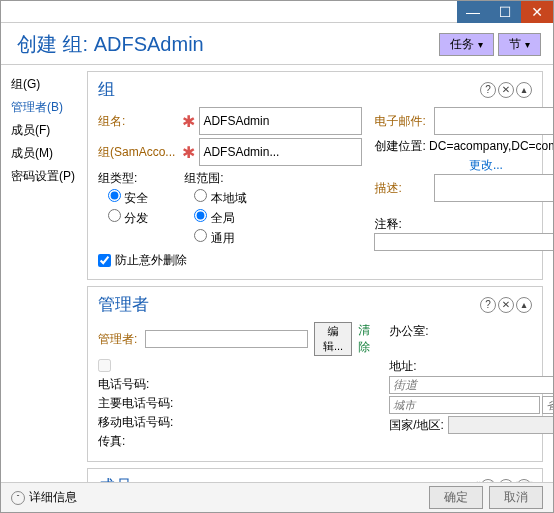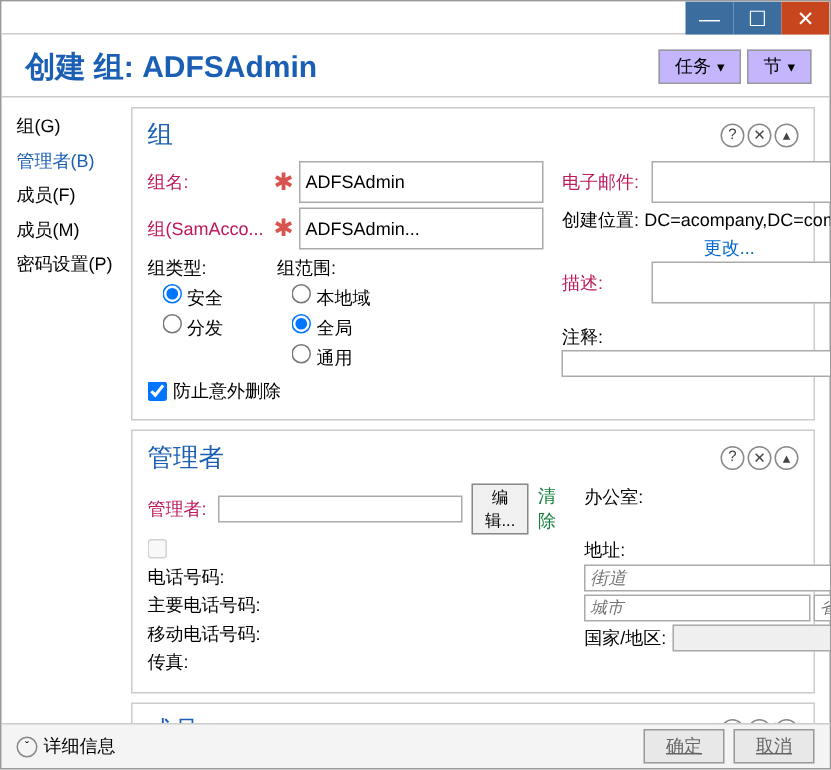--- a/index.html
+++ b/index.html
@@ -3,39 +3,39 @@
 <meta charset="utf-8">
 <style>
 * { box-sizing: border-box; margin: 0; padding: 0; font-family: "Microsoft YaHei", "Segoe UI", sans-serif; font-size: 12px; }
 body { background: #fff; width: 554px; height: 513px; overflow: hidden; border: 1px solid #999; position: relative; }
 .titlebar { height: 22px; background: #fff; display: flex; justify-content: flex-end; border-bottom: 1px solid #ccc; }
 .titlebtn { width: 32px; height: 22px; display: flex; align-items: center; justify-content: center; font-size: 14px; }
 .tb-min { background: #3b6e9f; color: #fff; }
 .tb-max { background: #3b6e9f; color: #fff; }
 .tb-close { background: #c8461e; color: #fff; }
 .header { padding: 8px 12px 6px 16px; display: flex; align-items: center; justify-content: space-between; border-bottom: 1px solid #ccc; }
-.header-title { font-size: 20px; color: #1a5fb4; font-weight: 700; }
+.header-title { font-size: 20px; color: #1a5fb4; font-weight: 400; }
 .header-btns { display: flex; gap: 4px; }
 .hdrbtn { border: 1px solid #999; background: #c4b5fd; padding: 2px 10px; display: flex; align-items: center; gap: 4px; }
 .hdrbtn::after { content: "▾"; font-size: 10px; }
 .body { display: flex; height: calc(100% - 78px); }
 .sidebar { width: 86px; padding: 8px 0 0 10px; }
 .sidebar-item { padding: 3px 0; color: #000; cursor: default; }
 .sidebar-item.active { color: #1a5fb4; }
 .main { flex: 1; padding: 6px 10px 6px 0; overflow-y: auto; }
 .section { border: 1px solid #ccc; margin-bottom: 6px; padding: 6px 10px 10px 10px; position: relative; }
 .sec-head { display: flex; justify-content: space-between; align-items: center; margin-bottom: 6px; }
 .sec-title { font-size: 17px; color: #1a5fb4; font-weight: 300; }
 .sec-icons { display: flex; gap: 2px; }
 .ic { width: 16px; height: 16px; border: 1px solid #888; border-radius: 50%; display: flex; align-items: center; justify-content: center; font-size: 10px; color: #444; cursor: pointer; }
 .row2col { display: flex; gap: 12px; }
 .colL { flex: 1; }
 .colR { flex: 1; }
 .fld { display: flex; align-items: center; margin-bottom: 3px; min-height: 20px; }
-.fld-lbl { width: 80px; color: #be185d; }
+.fld-lbl { width: 80px; color: #a16207; }
 .req { color: #d9534f; font-size: 16px; margin: 0 4px; }
 .fld input[type=text] { flex: 1; border: 1px solid #aaa; padding: 1px 3px; height: 28px; }
 .radios { margin-left: 10px; }
 .radios label { display: block; padding: 1px 0; }
 .chk { margin-top: 4px; display: flex; align-items: center; gap: 4px; }
 .link { color: #0066cc; cursor: pointer; }
 .twocol-rad { display: flex; gap: 36px; }
 .smbtn { border: 1px solid #888; background: #f0f0f0; padding: 1px 6px; font-size: 11px; }
 .mgr-row { display: flex; gap: 6px; align-items: center; margin-bottom: 3px; }
 .mgr-row .fld-lbl { width: 52px; }
@@ -43,21 +43,21 @@
 .disabled-chk { color: #999; display: flex; align-items: center; gap: 4px; margin-bottom: 3px; }
 .addr-in { width: 100%; border: 1px solid #aaa; height: 18px; padding: 1px 3px; color: #999; font-style: italic; margin-bottom: 2px; }
 .addr-grid { display: flex; gap: 2px; margin-bottom: 2px; }
 .addr-grid input { flex: 1; border: 1px solid #aaa; height: 18px; padding: 1px 3px; color: #999; font-style: italic; font-size: 11px; }
 .country-row { display: flex; align-items: center; gap: 4px; }
 .country-row select { flex: 1; border: 1px solid #aaa; height: 18px; }
 .footer { position: absolute; bottom: 0; left: 0; right: 0; border-top: 1px solid #ccc; height: 30px; display: flex; align-items: center; justify-content: space-between; padding: 0 10px; background: #f4f4f4; }
 .footer-left { display: flex; align-items: center; gap: 4px; }
 .exp { width: 14px; height: 14px; border: 1px solid #888; border-radius: 50%; display: flex; align-items: center; justify-content: center; font-size: 8px; }
 .footer-btns { display: flex; gap: 6px; }
-.fbtn { border: 1px solid #999; background: #e8e8e8; padding: 2px 14px; color: #666; text-decoration: underline; }
+.fbtn { border: 1px solid #999; background: #e8e8e8; padding: 2px 14px; color: #666; }
 .watermark { position: absolute; bottom: 16px; right: 20px; color: #ccc; font-size: 12px; pointer-events: none; }
 .plain { display: block; padding: 1px 0; }
 </style>
 </head>
 <body>
 
 <div class="titlebar">
   <div class="titlebtn tb-min">—</div>
   <div class="titlebtn tb-max">☐</div>
   <div class="titlebtn tb-close">✕</div>

